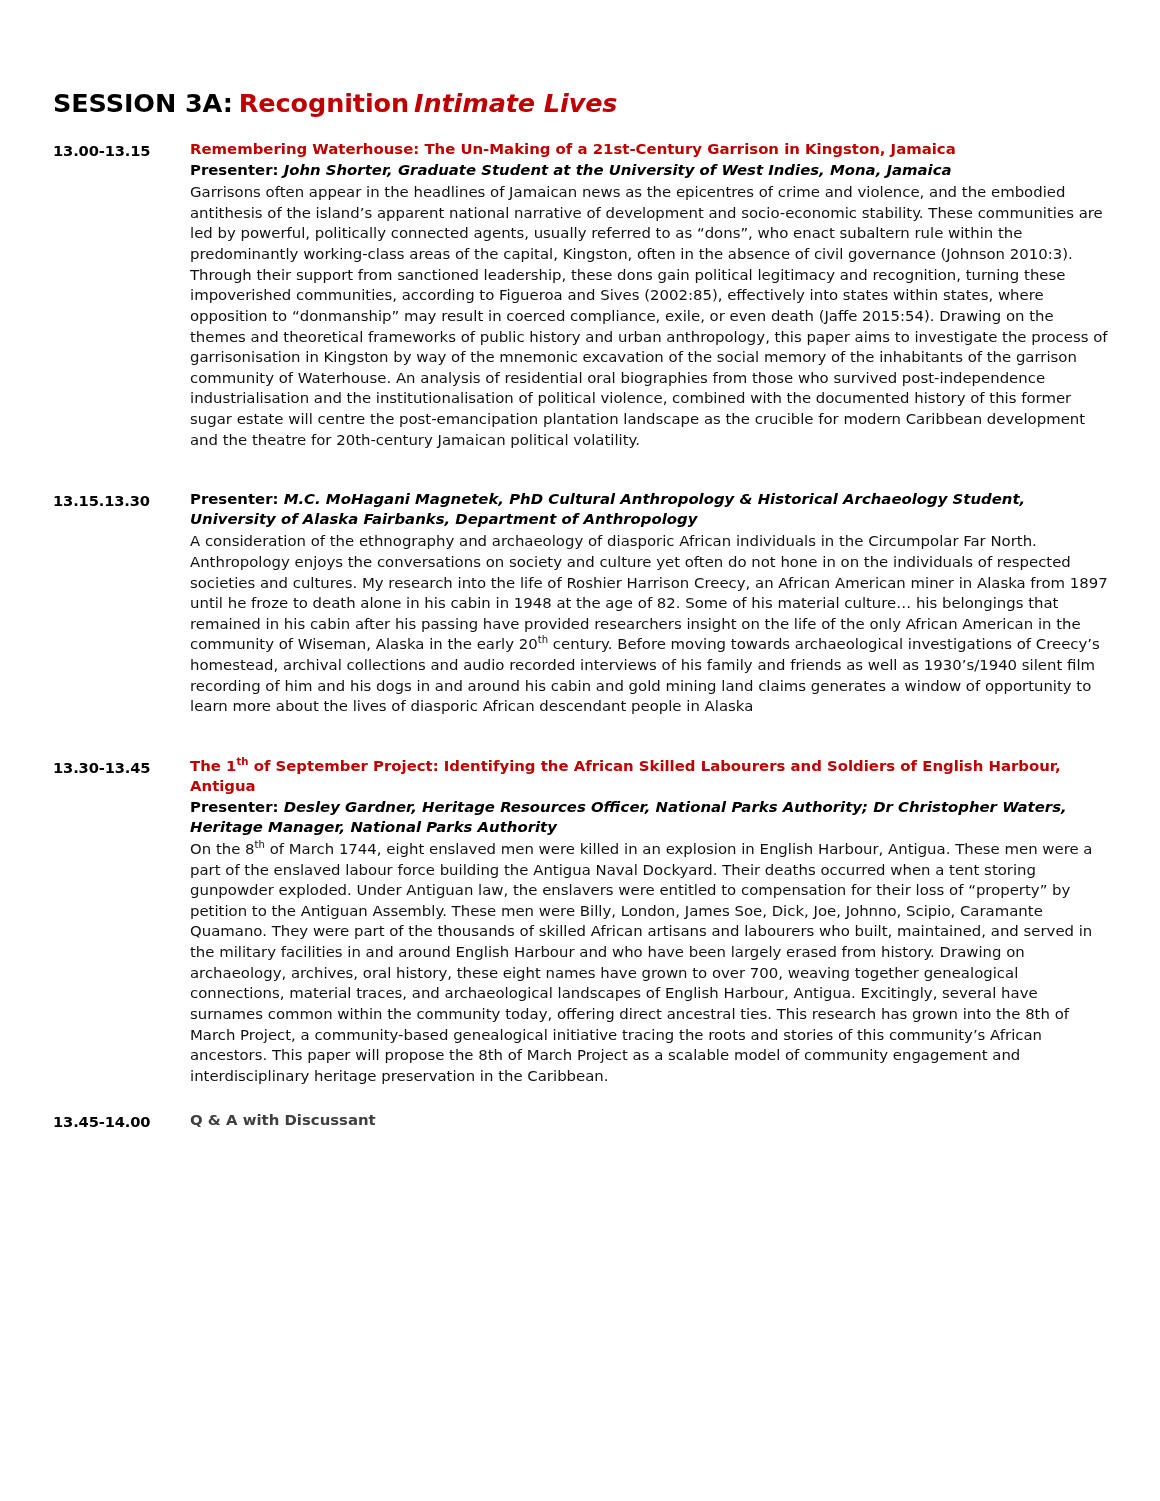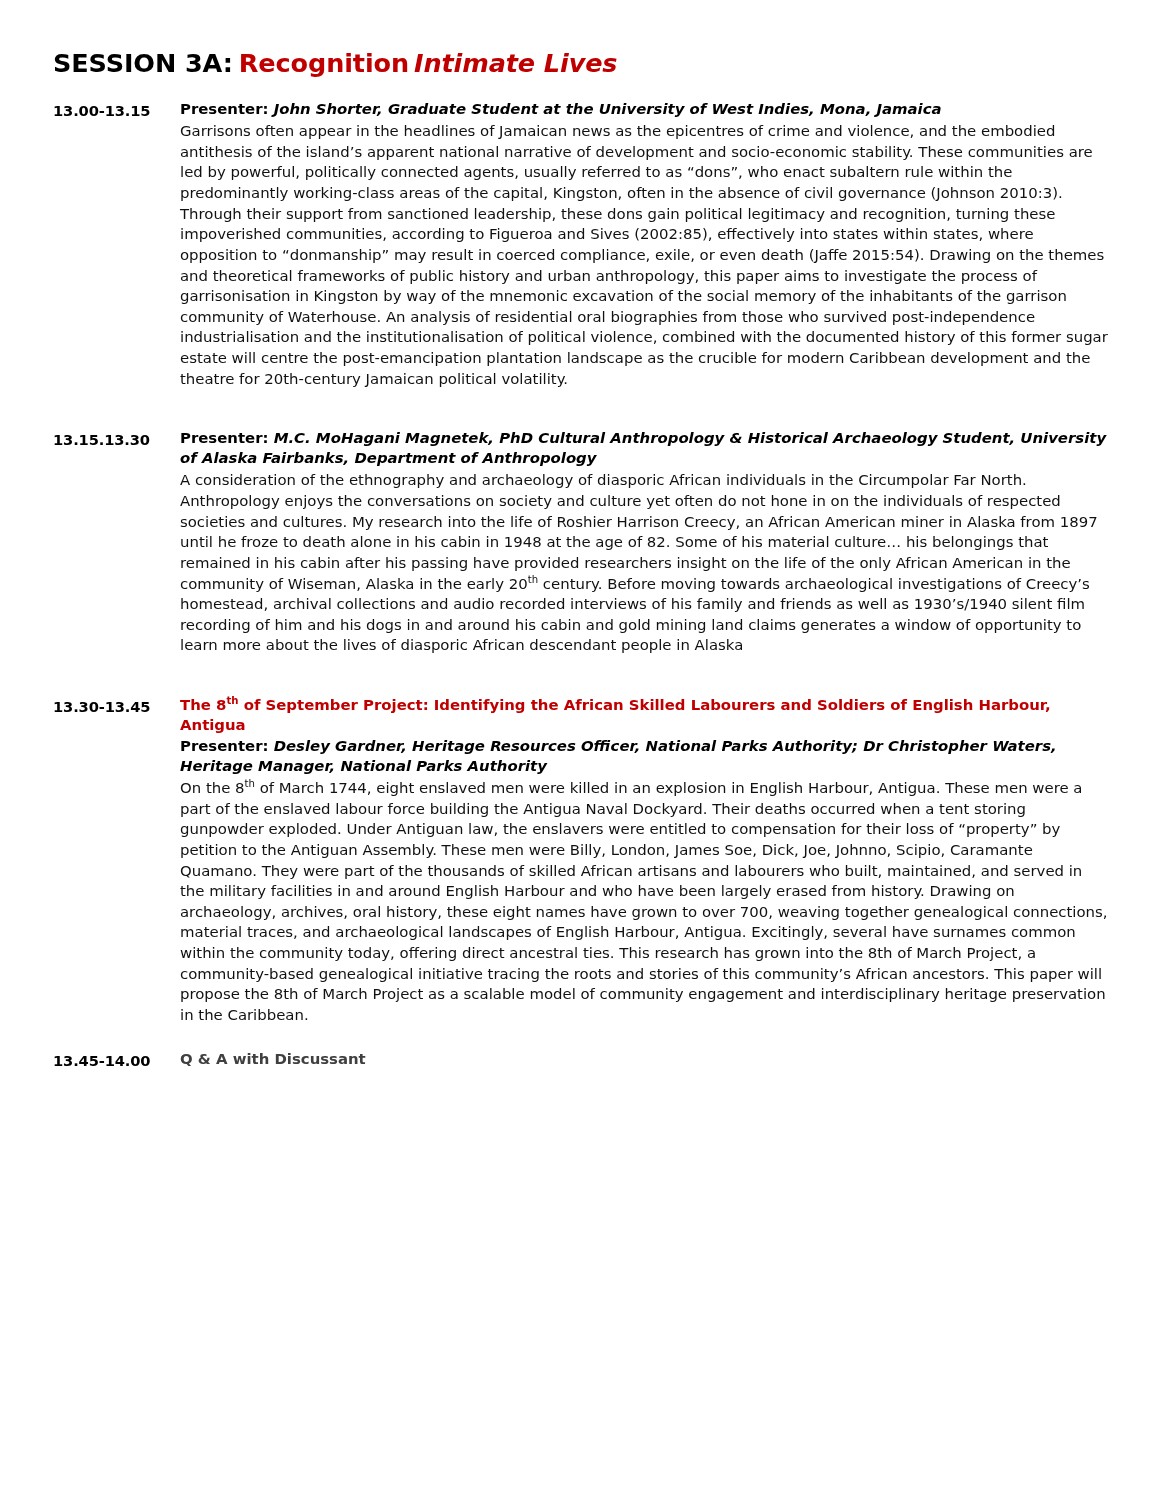--- a/index.html
+++ b/index.html
@@ -13,21 +13,21 @@
     height: 1501px;
     font-family: "DejaVu Sans", "Liberation Sans", sans-serif;
     color: #000000;
     -webkit-font-smoothing: antialiased;
   }
   .page {
     position: relative;
     width: 1160px;
     height: 1501px;
     box-sizing: border-box;
-    padding: 48px 52px 0 53px;
+    padding: 88px 52px 0 53px;
   }
 
   
   .session-heading {
     font-size: 25.5px;
     font-weight: bold;
     line-height: 1.18;
     margin: 0 0 22px 0;
     letter-spacing: -0.1px;
     white-space: nowrap;
@@ -41,20 +41,21 @@
     color: #C00000;
     font-style: italic;
     margin-left: 5px;
   }
 
   
   .entry {
     display: flex;
     align-items: flex-start;
     margin-bottom: 40px;
+    gap: 10px;
   }
   .entry.tight { margin-bottom: 24px; }
   .entry.last { margin-bottom: 0; }
 
   .time-col {
     width: 127px;
     flex: 0 0 127px;
     font-size: 14.7px;
     font-weight: bold;
     line-height: 1.33;
@@ -111,20 +112,21 @@
 
 <div class="page">
 
   <h1 class="session-heading">
     <span class="sess-label">SESSION 3A:</span><span class="sess-theme">Recognition</span><span class="sess-theme-em">Intimate Lives</span>
   </h1>
 
   <div class="entry">
     <div class="time-col">13.00-13.15</div>
     <div class="body-col">
+      <p class="talk-title">Remembering Waterhouse: The Un-Making of a 21st-Century Garrison in Kingston, Jamaica</p>
       <p class="presenter">
         <span>Presenter:</span>
         <span class="presenter-names">John Shorter, Graduate Student at the University of West Indies, Mona, Jamaica</span>
       </p>
       <p class="abstract">Garrisons often appear in the headlines of Jamaican news as the epicentres of crime and violence, and the embodied antithesis of the island’s apparent national narrative of development and socio-economic stability. These communities are led by powerful, politically connected agents, usually referred to as “dons”, who enact subaltern rule within the predominantly working-class areas of the capital, Kingston, often in the absence of civil governance (Johnson 2010:3). Through their support from sanctioned leadership, these dons gain political legitimacy and recognition, turning these impoverished communities, according to Figueroa and Sives (2002:85), effectively into states within states, where opposition to “donmanship” may result in coerced compliance, exile, or even death (Jaffe 2015:54). Drawing on the themes and theoretical frameworks of public history and urban anthropology, this paper aims to investigate the process of garrisonisation in Kingston by way of the mnemonic excavation of the social memory of the inhabitants of the garrison community of Waterhouse. An analysis of residential oral biographies from those who survived post-independence industrialisation and the institutionalisation of political violence, combined with the documented history of this former sugar estate will centre the post-emancipation plantation landscape as the crucible for modern Caribbean development and the theatre for 20th-century Jamaican political volatility.</p>
     </div>
   </div>
 
   <div class="entry">
     <div class="time-col">13.15.13.30</div>
@@ -133,21 +135,21 @@
         <span>Presenter:</span>
         <span class="presenter-names">M.C. MoHagani Magnetek, PhD Cultural Anthropology &amp; Historical Archaeology Student, University of Alaska Fairbanks, Department of Anthropology</span>
       </p>
       <p class="abstract"><span>A consideration of the ethnography and archaeology of diasporic African individuals in the Circumpolar Far North. Anthropology enjoys the conversations on society and culture yet often do not hone in on the individuals of respected societies and cultures. My research into the life of Roshier Harrison Creecy, an African American miner in Alaska from 1897 until he froze to death alone in his cabin in 1948 at the age of 82.  Some of his material culture… his belongings that remained in his cabin after his passing have provided researchers insight on the life of the only African American in the community of Wiseman, Alaska in the early 20</span><sup>th</sup><span> century. Before moving towards archaeological investigations of Creecy’s homestead, archival collections and audio recorded interviews of his family and friends as well as 1930’s/1940 silent film recording of him and his dogs in and around his cabin and gold mining land claims generates a window of opportunity to learn more about the lives of diasporic African descendant people in Alaska</span></p>
     </div>
   </div>
 
   <div class="entry tight">
     <div class="time-col">13.30-13.45</div>
     <div class="body-col">
-      <p class="talk-title"><span>The 8</span><sup>th</sup><span> of September Project: Identifying the African Skilled Labourers and Soldiers of English Harbour, Antigua</span></p>
+      <p class="talk-title"><span>The 1</span><sup>th</sup><span> of September Project: Identifying the African Skilled Labourers and Soldiers of English Harbour, Antigua</span></p>
       <p class="presenter">
         <span>Presenter:</span>
         <span class="presenter-names">Desley Gardner, Heritage Resources Officer, National Parks Authority; Dr Christopher Waters, Heritage Manager, National Parks Authority</span>
       </p>
       <p class="abstract"><span>On the 8</span><sup>th</sup><span> of March 1744, eight enslaved men were killed in an explosion in English Harbour, Antigua. These men were a part of the enslaved labour force building the Antigua Naval Dockyard.  Their deaths occurred when a tent storing gunpowder exploded. Under Antiguan law, the enslavers were entitled to compensation for their loss of “property” by petition to the Antiguan Assembly.  These men were Billy, London, James Soe, Dick, Joe, Johnno, Scipio, Caramante Quamano. They were part of the thousands of skilled African artisans and labourers who built, maintained, and served in the military facilities in and around English Harbour and who have been largely erased from history.  Drawing on archaeology, archives, oral history, these eight names have grown to over 700, weaving together genealogical connections, material traces, and archaeological landscapes of English Harbour, Antigua. Excitingly, several have surnames common within the community today, offering direct ancestral ties. This research has grown into the 8th of March Project, a community-based genealogical initiative tracing the roots and stories of this community’s African ancestors. This paper will propose the 8th of March Project as a scalable model of community engagement and interdisciplinary heritage preservation in the Caribbean.</span></p>
     </div>
   </div>
 
   <div class="entry last">
     <div class="time-col">13.45-14.00</div>

